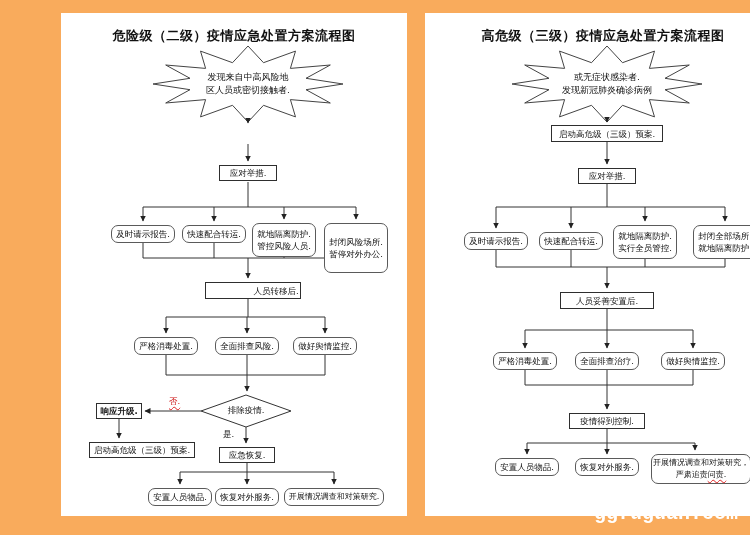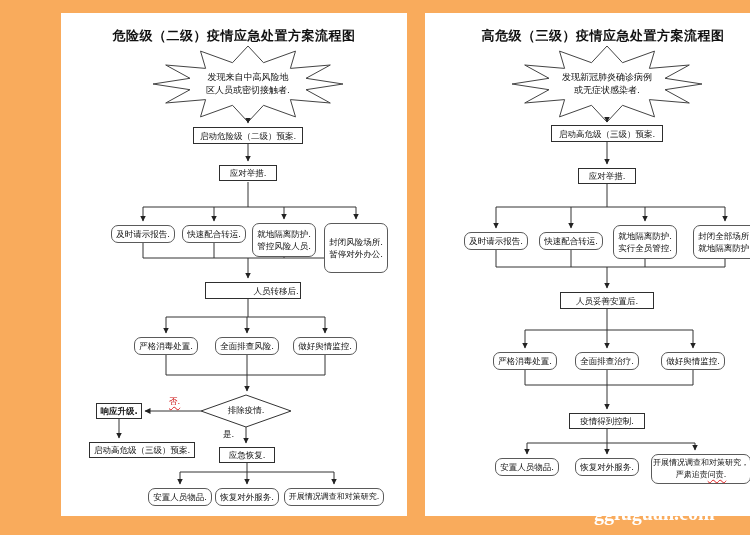--- a/index.html
+++ b/index.html
@@ -12,21 +12,21 @@
   .node{position:absolute;box-sizing:border-box;background:#fff;color:#111;font-size:8.5px;line-height:12px;display:flex;flex-direction:column;align-items:center;justify-content:center;text-align:center;white-space:nowrap;z-index:2;}
   .rect{border:1px solid #2e2e2e;}
   .round{border:1px solid #5a5a5a;border-radius:7px;}
   .small{font-size:8px;}
   .lbl{position:absolute;font-size:8.5px;color:#111;z-index:3;}
   .no{color:#c11;text-decoration:underline wavy #d22 1px;text-underline-offset:2px;}
   .sp{text-decoration:underline wavy #d22 1px;text-underline-offset:2px;}
   .connectors{position:absolute;left:0;top:0;z-index:1;}
   .burst{position:absolute;z-index:1;}
   .bursttext{position:absolute;z-index:2;font-size:9px;line-height:13px;text-align:center;color:#111;}
-  .watermark{position:absolute;top:502px;left:594px;font-family:Liberation Serif, serif;font-weight:bold;font-size:20px;color:#fff;z-index:5;}
+  .watermark{position:absolute;top:502px;left:594px;font-family:Liberation Mono, monospace;font-weight:bold;font-size:20px;color:#fff;z-index:5;}
 </style>
 </head>
 <body>
 
 <div class="canvas">
 
   <div class="page l">
     <div class="title">危险级（二级）疫情应急处置方案流程图</div>
 
     <svg class="burst" style="left:87px;top:29px;" width="200" height="84" viewBox="-100 -42 200 84">
@@ -63,21 +63,20 @@
         <line x1="140" y1="398" x2="84" y2="398" marker-end="url(#aL)"></line>
         <line x1="58" y1="406" x2="58" y2="425" marker-end="url(#aL)"></line>
         <line x1="185" y1="414" x2="185" y2="430" marker-end="url(#aL)"></line>
         <path d="M186,450 V459 M119,459 H273"></path>
         <line x1="119" y1="459" x2="119" y2="471" marker-end="url(#aL)"></line>
         <line x1="186" y1="459" x2="186" y2="471" marker-end="url(#aL)"></line>
         <line x1="273" y1="459" x2="273" y2="471" marker-end="url(#aL)"></line>
       </g>
     </svg>
 
-    <div class="node rect" style="left:132px;top:114px;width:110px;height:17px;">启动危险级（二级）预案.</div>
     <div class="node rect" style="left:158px;top:152px;width:58px;height:16px;">应对举措.</div>
 
     <div class="node round" style="left:50px;top:212px;width:64px;height:18px;">及时请示报告.</div>
     <div class="node round" style="left:121px;top:212px;width:64px;height:18px;">快速配合转运.</div>
     <div class="node round" style="left:191px;top:210px;width:64px;height:34px;">
       <span>就地隔离防护.</span>
       <span>管控风险人员.</span>
     </div>
     <div class="node round" style="left:263px;top:210px;width:64px;height:50px;">
       <span>封闭风险场所.</span>
@@ -103,22 +102,22 @@
     <div class="node round small" style="left:223px;top:475px;width:100px;height:18px;">开展情况调查和对策研究.</div>
   </div>
 
   <div class="page r">
     <div class="title">高危级（三级）疫情应急处置方案流程图</div>
 
     <svg class="burst" style="left:82px;top:29px;" width="200" height="84" viewBox="-100 -42 200 84">
       <polygon fill="#ffffff" stroke="#444" stroke-width="1" points="95,0 58,5.7 82.3,19 42.4,15.6 47.5,32.9 15.5,21.3 0,38 -15.5,21.3 -47.5,32.9 -42.4,15.6 -82.3,19 -58,5.7 -95,0 -58,-5.7 -82.3,-19 -42.4,-15.6 -47.5,-32.9 -15.5,-21.3 0,-38 15.5,-21.3 47.5,-32.9 42.4,-15.6 82.3,-19 58,-5.7"></polygon>
     </svg>
     <div class="bursttext" style="left:117px;top:58px;width:130px;">
+      <span style="display:block">或无症状感染者.</span>
       <span style="display:block">发现新冠肺炎确诊病例</span>
-      <span style="display:block">或无症状感染者.</span>
     </div>
 
     <svg class="connectors" width="356" height="503">
       <defs>
         <marker id="aR" markerWidth="8" markerHeight="8" refX="5.5" refY="3" orient="auto">
           <path d="M0,0L6,3L0,6Z" fill="#222"></path>
         </marker>
       </defs>
       <g stroke="#333" stroke-width="1" fill="none">
         <line x1="182" y1="105" x2="182" y2="109" marker-end="url(#aR)"></line>

